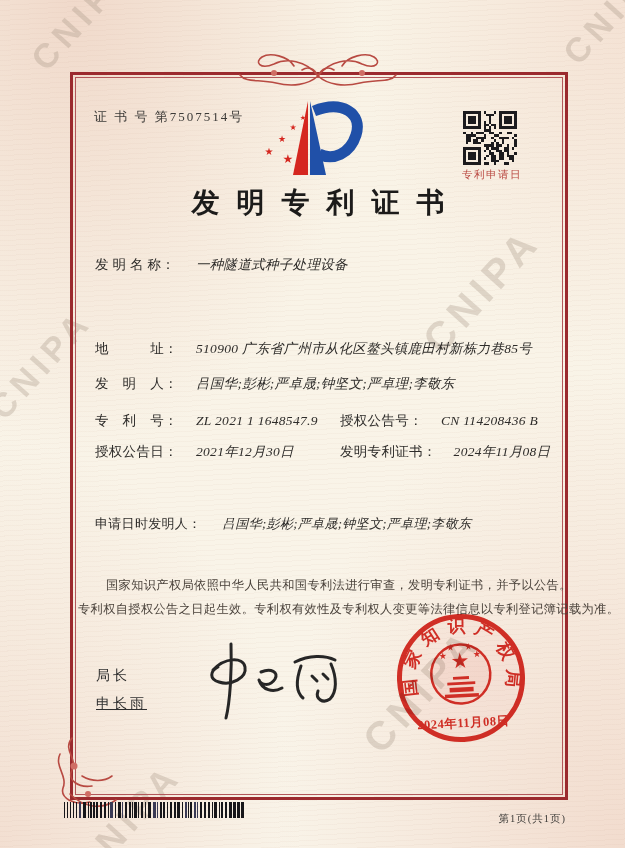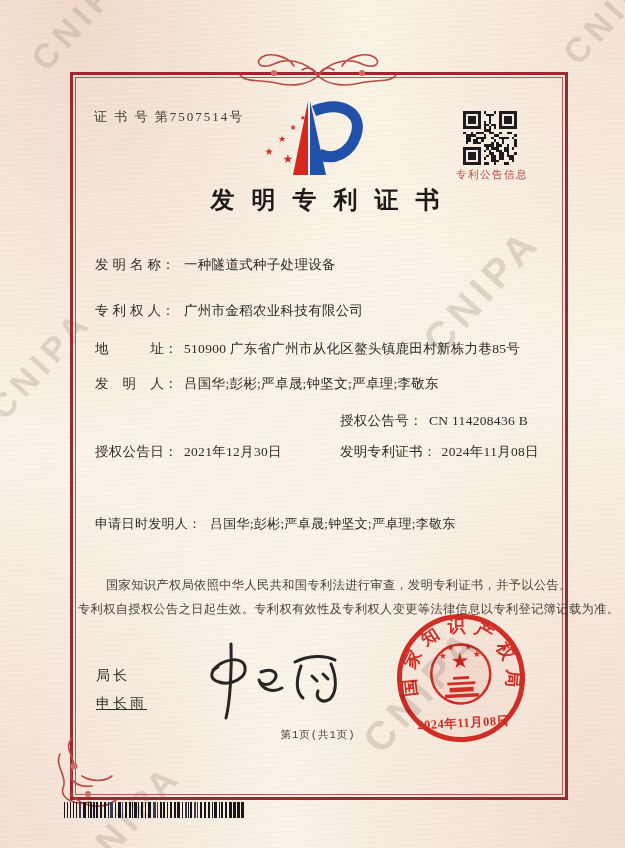--- a/index.html
+++ b/index.html
@@ -16,34 +16,34 @@
   .paper-lines{position:absolute;inset:0;pointer-events:none;
     background:repeating-linear-gradient(177deg, rgba(190,150,130,.06) 0 1px, transparent 1px 5px);}
   .wm{position:absolute;font-family:"Liberation Sans","DejaVu Sans",sans-serif;
     font-weight:bold;letter-spacing:6px;color:rgba(158,144,126,.30);
     transform:rotate(-48deg);white-space:nowrap;user-select:none;}
   .border-outer{position:absolute;left:70px;top:72px;width:492px;height:722px;
     border:3px solid #9b2a2e;}
   .border-inner{position:absolute;inset:2px;border:1px solid #b2575a;}
   .cert-no{position:absolute;left:94px;top:108px;font-size:13px;letter-spacing:2px;color:#3d3b38;}
   .title{position:absolute;left:70px;top:184px;width:496px;text-align:center;
-    font-size:24px;font-weight:bold;letter-spacing:17px;text-indent:17px;color:#1c1b1a;margin-left:7px;}
+    font-size:28px;font-weight:bold;letter-spacing:17px;text-indent:17px;color:#1c1b1a;}
   .qr-caption{position:absolute;left:446px;top:168px;width:92px;text-align:center;
     font-size:10.5px;color:#b8453e;letter-spacing:1.5px;}
   .row{position:absolute;left:95px;font-size:13.5px;color:#2e2c2a;white-space:nowrap;letter-spacing:.3px;}
   .row .lbl{display:inline-block;min-width:84px;}
-  .row .val{margin-left:5px;}
+  .row .val{margin-left:17px;font-style:italic;}
   .row2{left:340px;}
   .row-sm{font-size:13px;}
   .row-sm .lbl{min-width:110px;}
   .statement{position:absolute;font-size:12.2px;color:#4a423b;letter-spacing:.4px;white-space:nowrap;}
   .sig-label{position:absolute;left:96px;font-family:"Liberation Sans","DejaVu Sans",sans-serif;
     font-size:14px;letter-spacing:3px;color:#2f2f2f;}
-  .footer{position:absolute;left:70px;top:728px;width:496px;text-align:center;
-    font-size:10.5px;color:#3e3c39;letter-spacing:1px;font-family:Liberation Mono, monospace;}
+  .footer{position:absolute;left:70px;top:812px;width:496px;text-align:right;
+    font-size:10.5px;color:#3e3c39;letter-spacing:1px;}
   .barcode{position:absolute;left:64px;top:802px;width:182px;height:16px;}
   svg{display:block;}
 </style>
 </head>
 <body>
 
 <div class="page">
 
   <div class="wm" style="left:16px;top:-4px;font-size:34px;">CNIPA</div>
   <div class="wm" style="left:548px;top:-10px;font-size:34px;">CNIPA</div>
@@ -308,35 +308,35 @@
         <rect x="4" y="20" width="1" height="1" fill="#1c1b1e"></rect>
         <rect x="5" y="20" width="1" height="1" fill="#1c1b1e"></rect>
         <rect x="6" y="20" width="1" height="1" fill="#1c1b1e"></rect>
         <rect x="8" y="20" width="1" height="1" fill="#1c1b1e"></rect>
         <rect x="9" y="20" width="1" height="1" fill="#1c1b1e"></rect>
         <rect x="12" y="20" width="1" height="1" fill="#1c1b1e"></rect>
         <rect x="16" y="20" width="1" height="1" fill="#1c1b1e"></rect>
         <rect x="17" y="20" width="1" height="1" fill="#1c1b1e"></rect>
       </svg>
   </div>
-  <div class="qr-caption">专利公告信息</div>
+  <div class="qr-caption">专利申请日</div>
 
   <div class="title">发明专利证书</div>
 
   <div class="row" style="top:256px">
     <span class="lbl">发 明 名 称：</span><span class="val">一种隧道式种子处理设备</span>
   </div>
-  <div class="row" style="top:302px">
-    <span class="lbl">专 利 权 人：</span><span class="val">广州市金稻农业科技有限公司</span>
-  </div>
   <div class="row" style="top:340px">
     <span class="lbl">地　　　址：</span><span class="val">510900 广东省广州市从化区鳌头镇鹿田村新栋力巷85号</span>
   </div>
   <div class="row" style="top:375px">
     <span class="lbl">发　明　人：</span><span class="val">吕国华;彭彬;严卓晟;钟坚文;严卓理;李敬东</span>
+  </div>
+  <div class="row" style="top:412px">
+    <span class="lbl">专　利　号：</span><span class="val">ZL 2021 1 1648547.9</span>
   </div>
   <div class="row row2" style="top:412px">
     <span class="lbl">授权公告号：</span><span class="val">CN 114208436 B</span>
   </div>
   <div class="row" style="top:443px">
     <span class="lbl">授权公告日：</span><span class="val">2021年12月30日</span>
   </div>
   <div class="row row2" style="top:443px">
     <span class="lbl">发明专利证书：</span><span class="val">2024年11月08日</span>
   </div>

